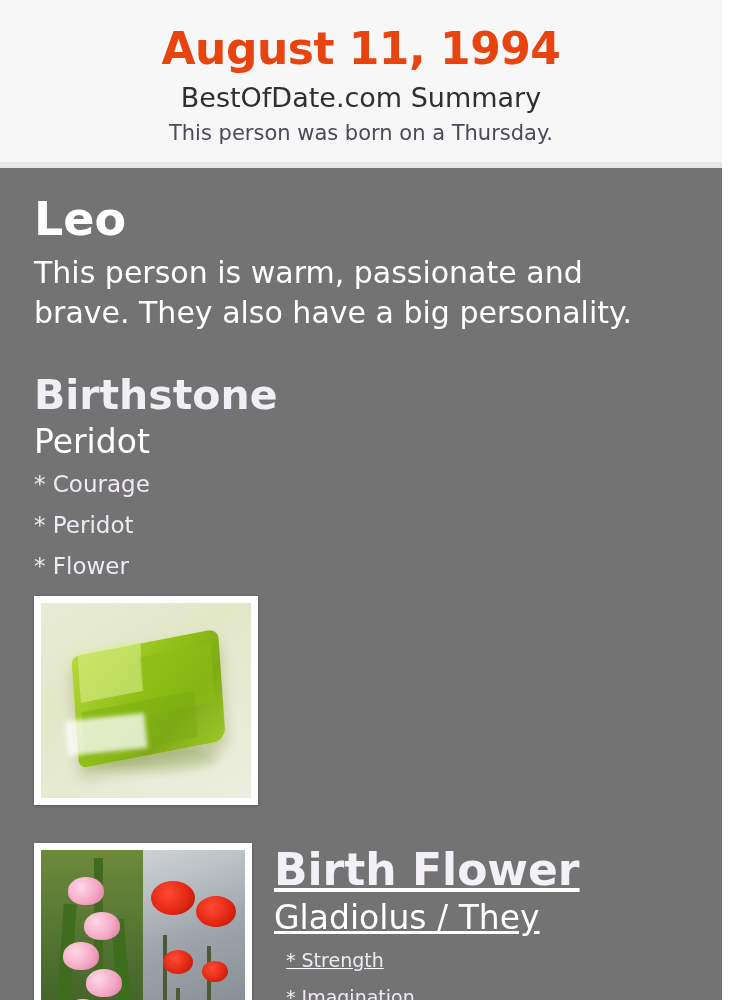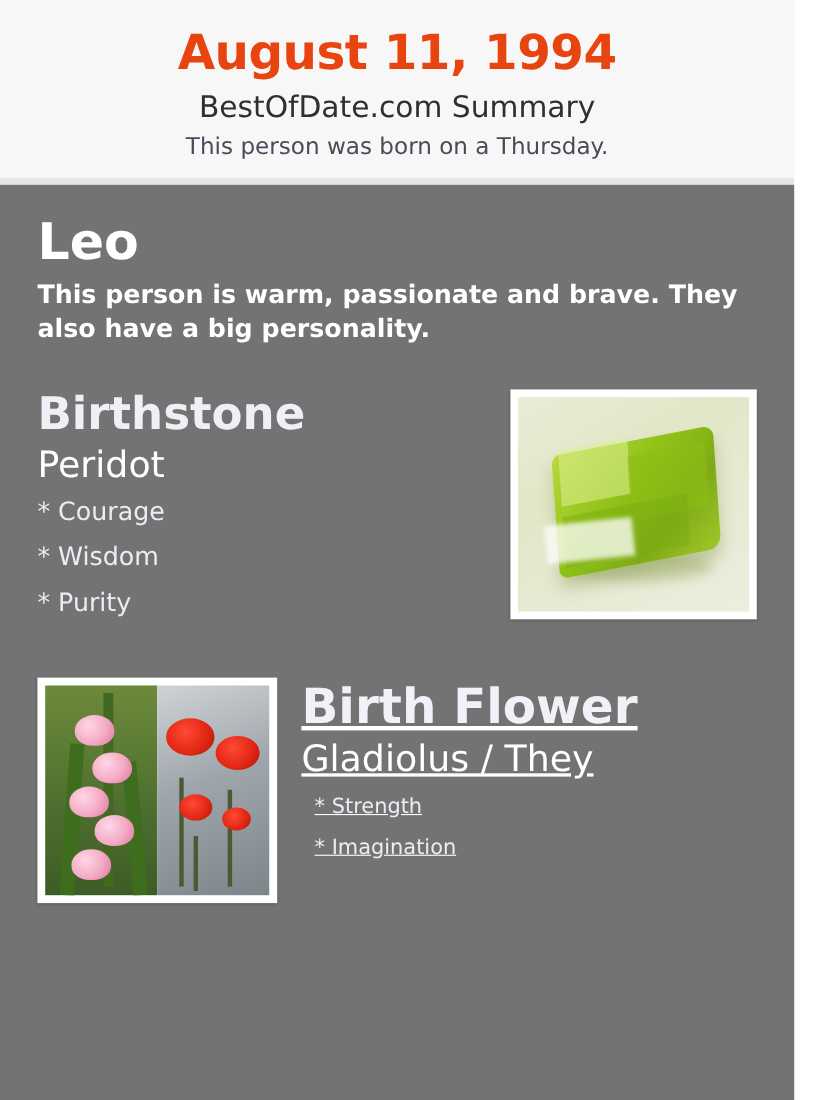--- a/index.html
+++ b/index.html
@@ -60,33 +60,34 @@
   }
 
   .zodiac-name {
     font-size: 46px;
     font-weight: bold;
     line-height: 1.1;
     color: #ffffff;
     margin-bottom: 8px;
   }
   .zodiac-desc {
-    font-size: 23px;
+    font-size: 30px;
     line-height: 1.33;
     color: #ffffff;
-    font-weight: 700;
+    font-weight: 400;
     max-width: 650px;
   }
 
   
   .stone-section {
     margin-top: 40px;
     display: flex;
     align-items: flex-start;
     justify-content: space-between;
+    flex-direction: column;
   }
   .stone-text { flex: 0 0 auto; }
   .section-title {
     font-size: 41px;
     font-weight: bold;
     line-height: 1.1;
     color: #f2eef5;
     margin-bottom: 4px;
   }
   .section-value {
@@ -285,22 +286,22 @@
   <div class="body">
 
     <div class="zodiac-name">Leo</div>
     <div class="zodiac-desc">This person is warm, passionate and brave. They also have a big personality.</div>
 
     <div class="stone-section">
       <div class="stone-text">
         <div class="section-title">Birthstone</div>
         <div class="section-value">Peridot</div>
         <div class="trait">* Courage</div>
-        <div class="trait">* Wisdom</div>
-        <div class="trait">* Purity</div>
+        <div class="trait">* Peridot</div>
+        <div class="trait">* Flower</div>
       </div>
       <div class="photo-frame stone-frame">
         <div class="stone-img">
           <div class="shadow"></div>
           <div class="gem"></div>
           <div class="facet-a"></div>
           <div class="facet-b"></div>
           <div class="facet-c"></div>
           <div class="highlight"></div>
         </div>

